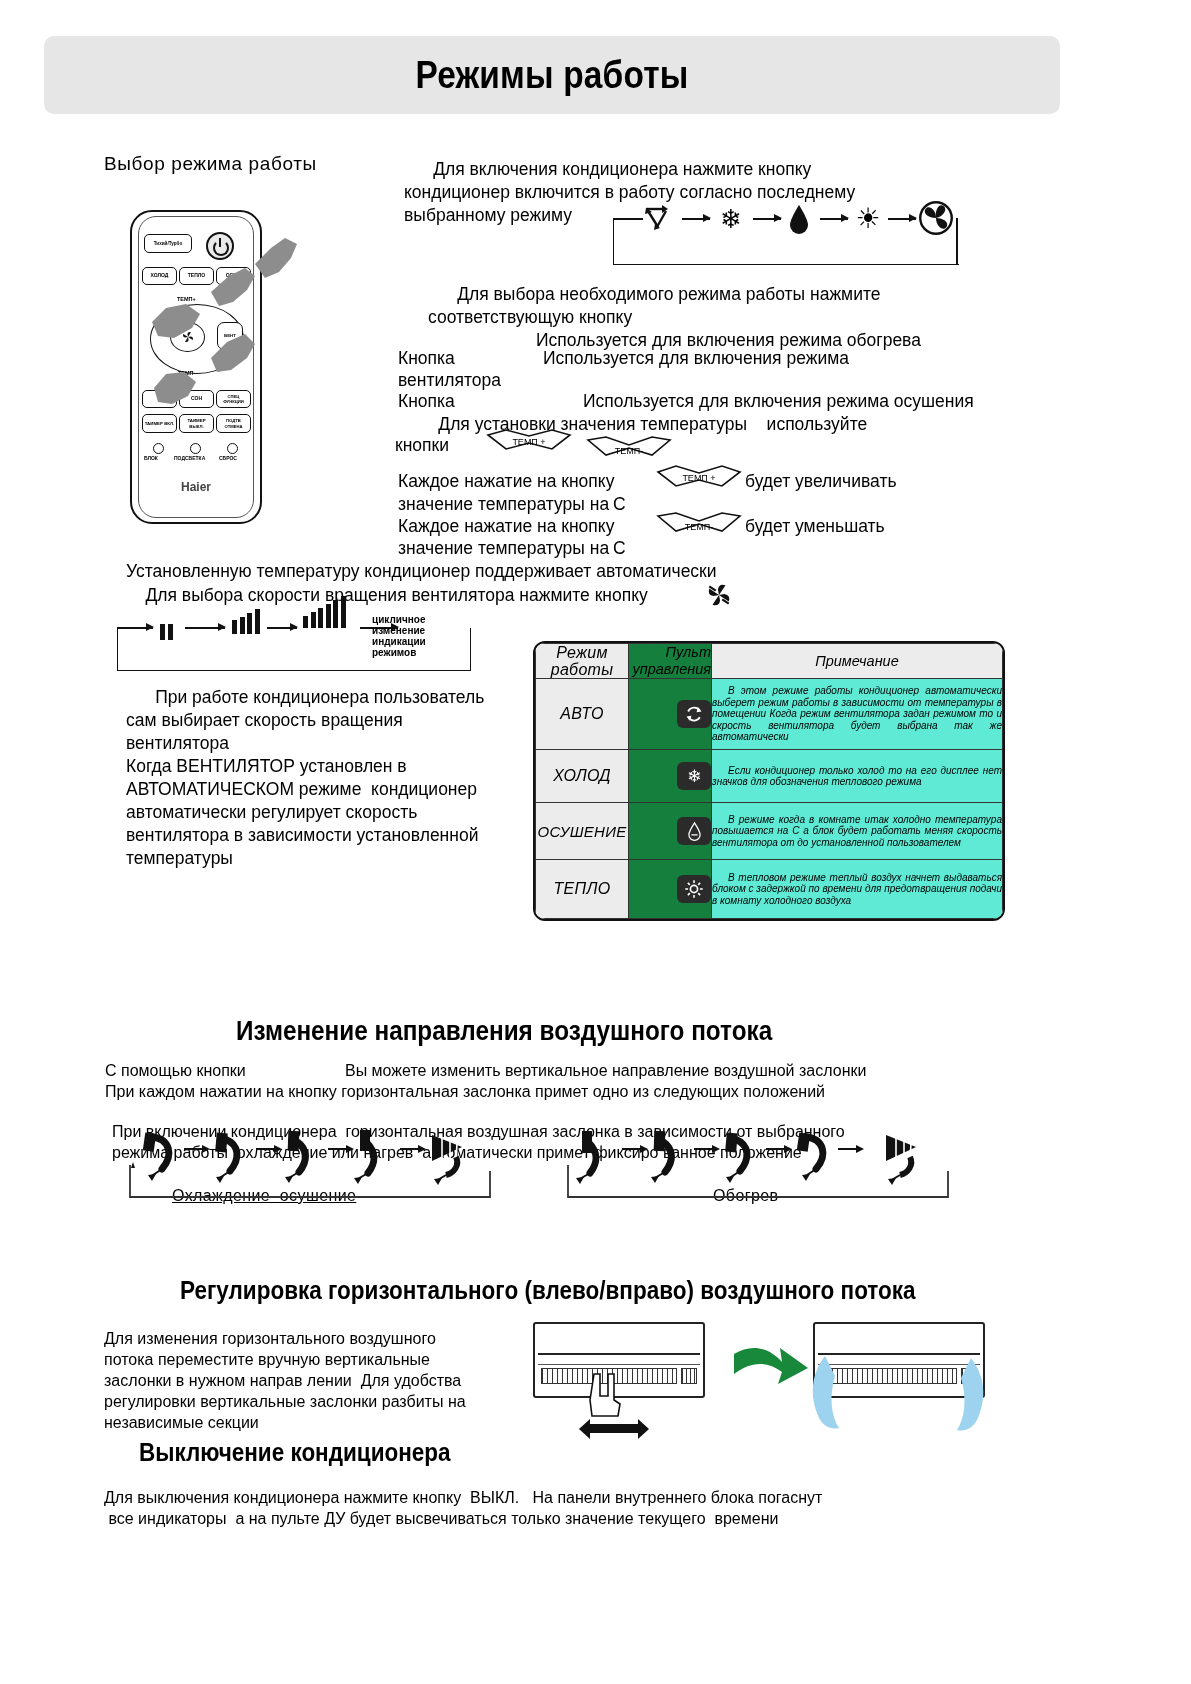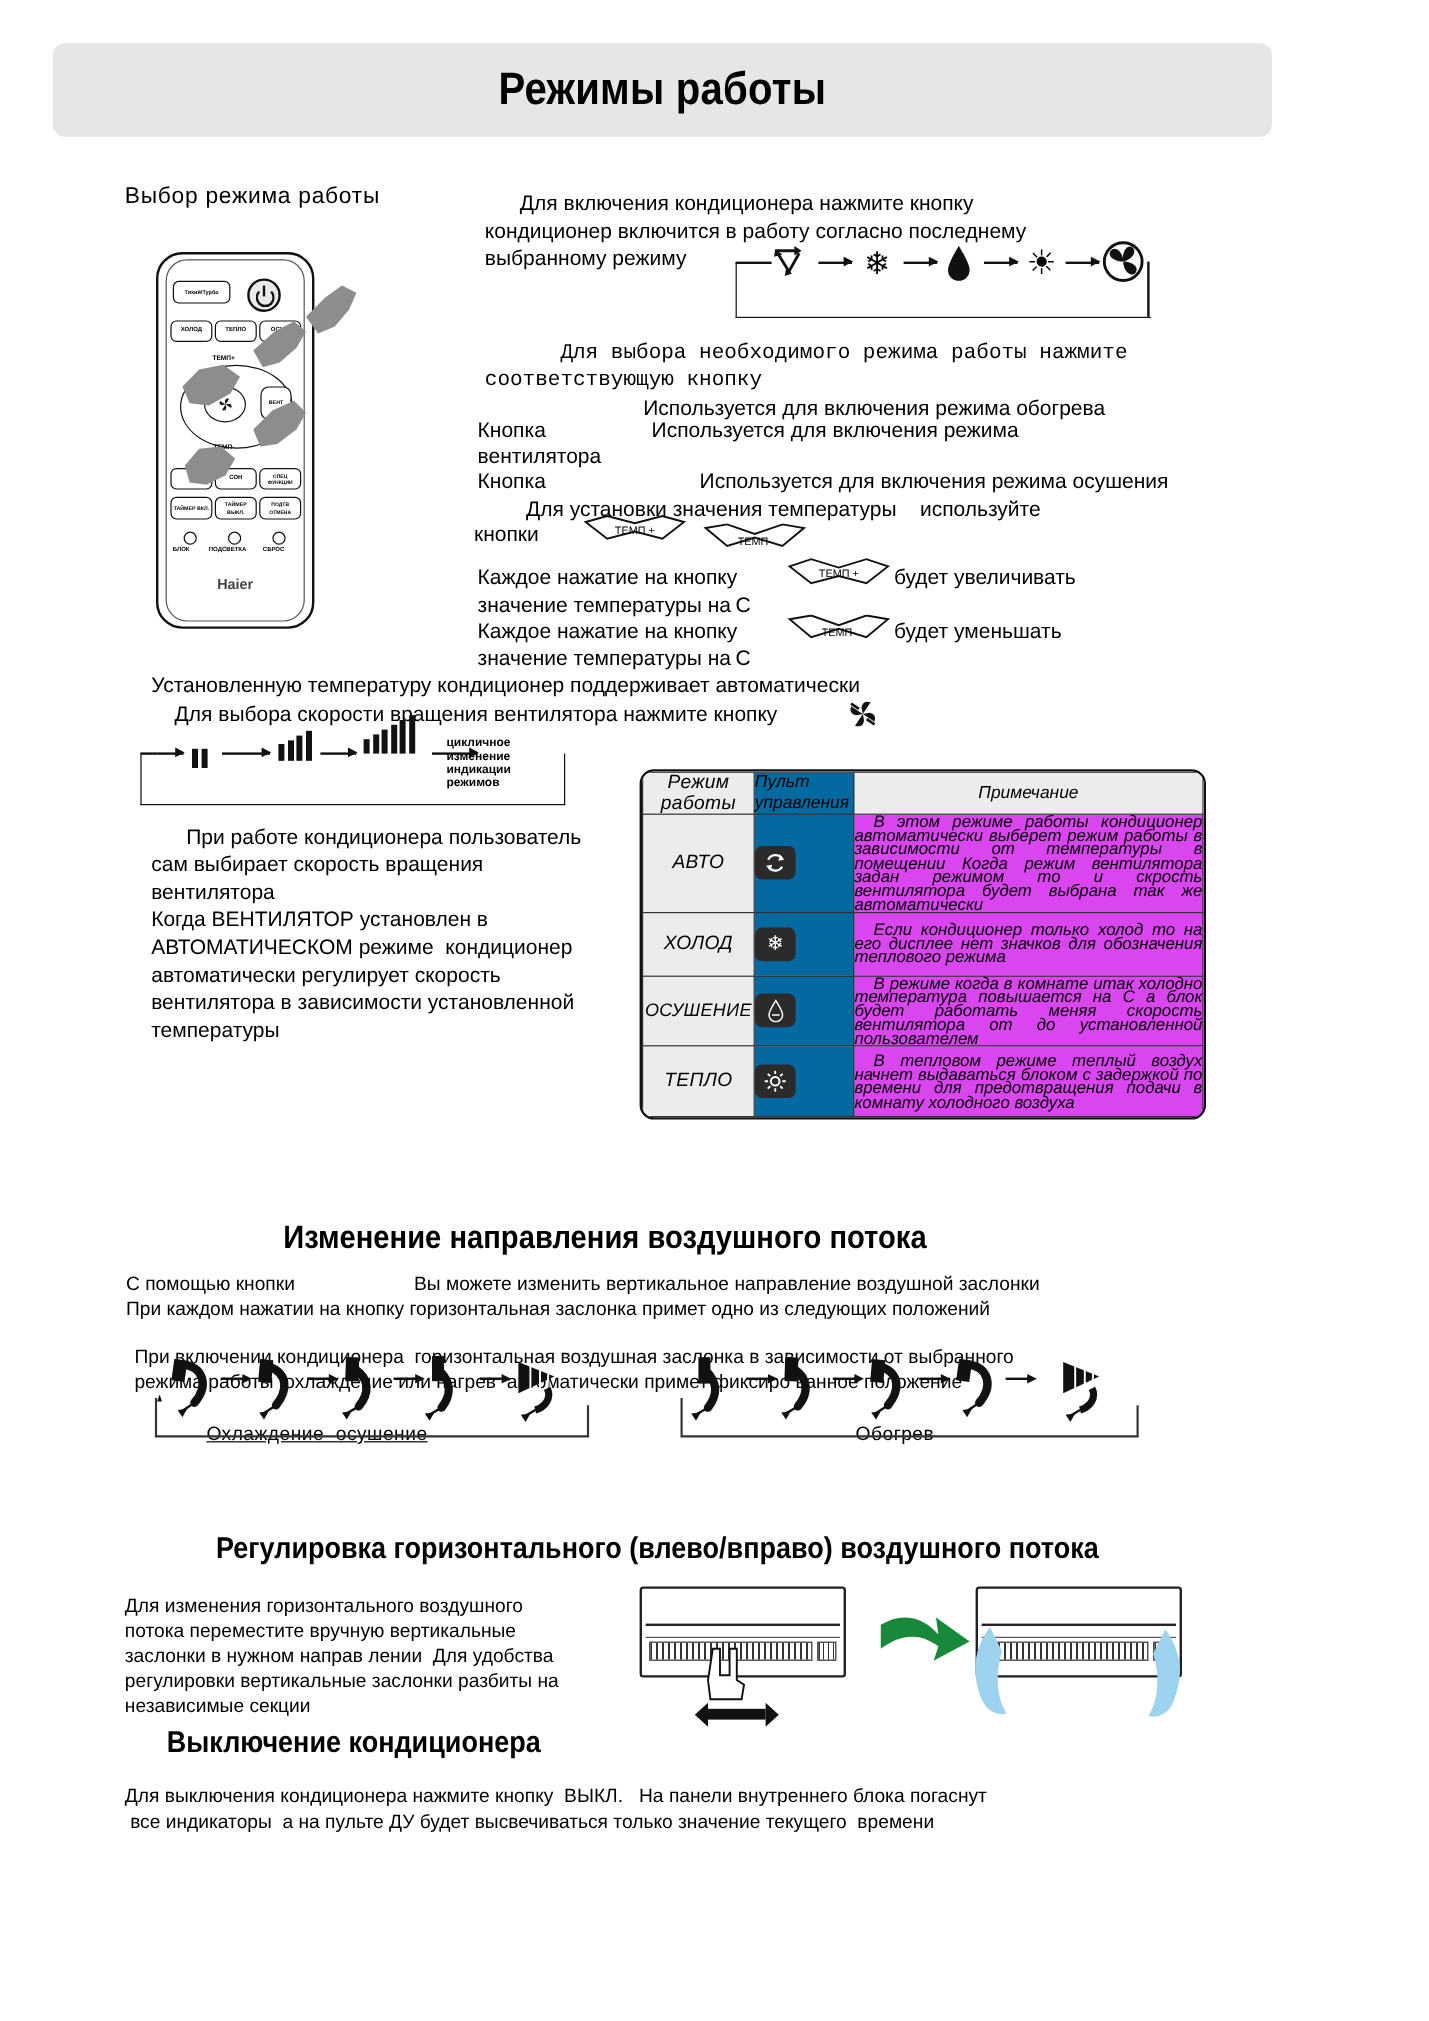--- a/index.html
+++ b/index.html
@@ -104,22 +104,22 @@
     border:2px solid #111;border-radius:12px 12px 12px 12px;
     background:#ececec;overflow:hidden;
   }
   .tbl table{border-collapse:collapse;width:100%;font-style:italic;}
   .tbl td,.tbl th{border:1px solid #333;padding:0;vertical-align:middle;}
   .th-c{
     text-align:center;font-weight:normal;font-size:14.5px;line-height:17px;
     padding:6px 2px;background:#ececec;
   }
   .mode-c{text-align:center;font-size:16px;letter-spacing:.3px;background:#ececec;width:92px;}
-  .icon-c{text-align:left;width:82px;background:#0369a1;}
-  .note-c{font-size:14px;line-height:11.5px;padding:4px 5px 4px 6px;background:#d946ef;text-align:justify;margin-left:19px;}
+  .icon-c{text-align:right;width:82px;background:#15803d;}
+  .note-c{font-size:10px;line-height:11.5px;padding:4px 5px 4px 6px;background:#5eead4;text-align:justify;margin-left:19px;}
   .note-c .ind{display:block;text-indent:16px;}
   .sqicon{
     display:inline-flex;align-items:center;justify-content:center;
     width:34px;height:28px;background:#2b2b2b;border-radius:6px;color:#fff;font-size:17px;
   }
 
   
   .acunit{
     position:absolute;border:2px solid #222;border-radius:3px;background:#fff;
   }
@@ -225,21 +225,21 @@
   <div class="arrow-r" style="left:820px;top:218px;width:28px;"></div>
   <div class="g" style="left:852px;top:203px;width:32px;height:32px;font-size:28px;">☀</div>
   <div class="arrow-r" style="left:888px;top:218px;width:28px;"></div>
   <svg style="position:absolute;left:918px;top:200px;" width="36" height="36" viewBox="0 0 24 24">
     <circle cx="12" cy="12" r="10.5" fill="none" stroke="#111" stroke-width="1.6"></circle>
     <path d="M12 12 C12 6 7 3 5 6 C3 9 7 12 12 12 Z" fill="#111"></path>
     <path d="M12 12 C12 18 17 21 19 18 C21 15 17 12 12 12 Z" fill="#111"></path>
     <path d="M12 12 C17 11 20 6 17 4 C14 2 11 7 12 12 Z" fill="#111"></path>
   </svg>
 
-  <div class="txt" style="left:404px;top:283px;font-family:Liberation Mono, monospace;">      Для выбора необходимого режима работы нажмите
+  <div class="txt" style="left:428px;top:283px;">      Для выбора необходимого режима работы нажмите
 соответствующую кнопку</div>
   <div class="txt" style="left:536px;top:329px;">Используется для включения режима обогрева</div>
   <div class="txt" style="left:398px;top:347px;">Кнопка</div>
   <div class="txt" style="left:543px;top:347px;">Используется для включения режима</div>
   <div class="txt" style="left:398px;top:369px;">вентилятора</div>
   <div class="txt" style="left:398px;top:390px;">Кнопка</div>
   <div class="txt" style="left:583px;top:390px;">Используется для включения режима осушения</div>
 
   <div class="txt" style="left:414px;top:413px;">     Для установки значения температуры    используйте</div>
   <div class="txt" style="left:395px;top:434px;">кнопки</div>

